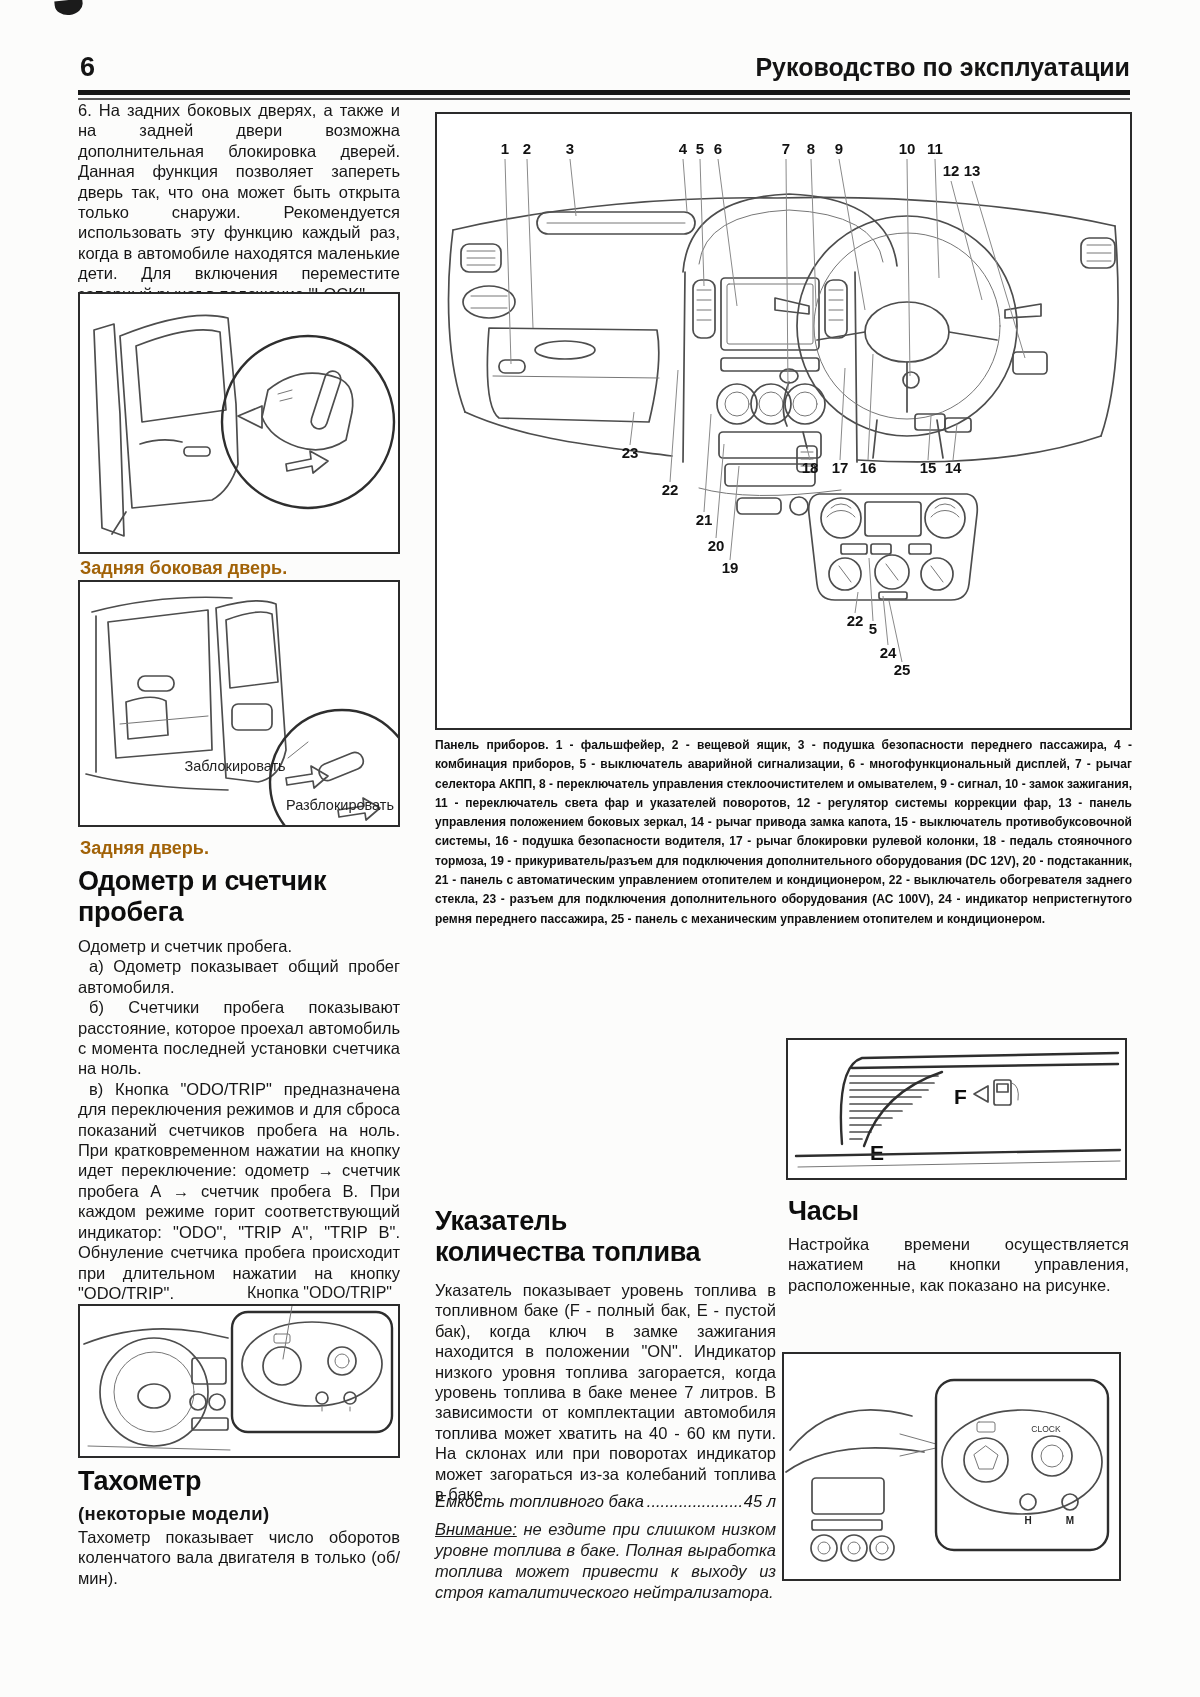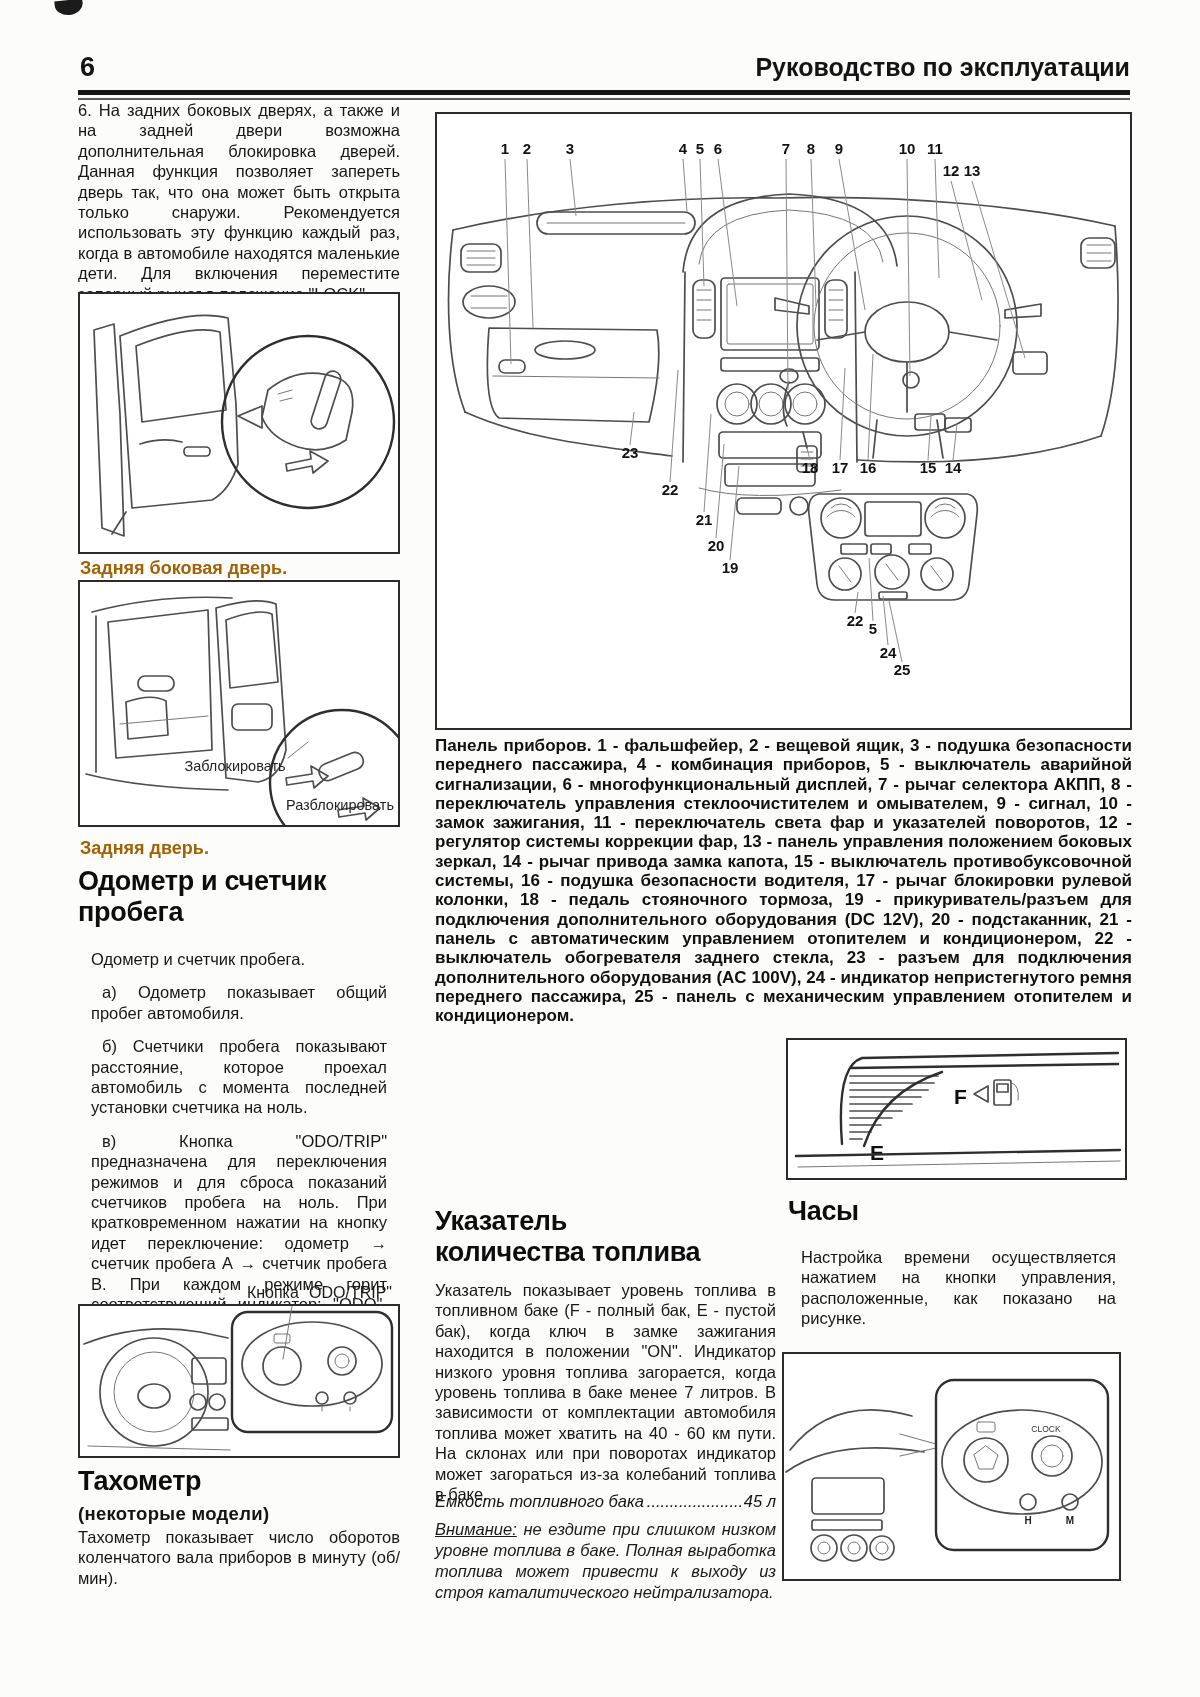--- a/index.html
+++ b/index.html
@@ -1,25 +1,25 @@
 <!DOCTYPE html>
 <html><head>
 <meta charset="utf-8">
 <style>
 *{margin:0;padding:0;box-sizing:border-box}
 html,body{background:#fcfcfb}
 .page{position:relative;width:1200px;height:1697px;background:#fcfcfb;font-family:"Liberation Sans",sans-serif;color:#141414;overflow:hidden}
 .abs{position:absolute}
 .body{font-size:16.5px;line-height:20.4px;text-align:justify;color:#161616}
-.body p{margin:13px}
+.body p{margin:0}
 .ind{text-indent:11px}
 .figcap{font-weight:700;font-size:18px;color:#a16207}
 .h2{font-size:27px;line-height:31px;font-weight:700;letter-spacing:-0.3px;white-space:pre-line;color:#0d0d0d}
 .sub{font-size:18.5px;font-weight:700;letter-spacing:0.3px}
-.capmain{font-weight:700;font-size:17px;line-height:19.3px;text-align:justify;color:#101010}
+.capmain{font-weight:700;font-size:12px;line-height:19.3px;text-align:justify;color:#101010}
 .warn{font-style:italic;font-size:16.5px;line-height:21px;text-align:justify;color:#1b1b1b}
 .wl{text-decoration:underline}
 .fig{border:2px solid #2b2b2b;background:#fff}
 .spec{display:flex;align-items:baseline;font-style:italic;font-size:16.5px;white-space:nowrap}
 .spec .dots{flex:1;overflow:hidden;margin:0 3px}
 .odolabel{font-size:16px;color:#1a1a1a}
 .hdr-num{font-weight:700;font-size:27px}
 .hdr-title{font-weight:700;font-size:25px;text-align:right}
 .rule1{height:5px;background:#161616}
 .rule2{height:2px;background:#5a5a5a}
@@ -122,21 +122,21 @@
         <circle cx="262" cy="55" r="7" class="thin"></circle>
       <circle cx="242" cy="92" r="6"></circle>
         <circle cx="270" cy="92" r="6"></circle>
       <path d="M242,101 v4 M270,101 v4" class="thin"></path>
       <path d="M212,0 L203,53" class="thin"></path>
     </svg>
   </figure>
 
   <h2 class="abs h2" style="left:78px;top:1466px">Тахометр</h2>
   <div class="abs sub" style="left:78px;top:1503px">(некоторые модели)</div>
-  <p class="abs body" style="left:78px;top:1527px;width:322px">Тахометр показывает число оборотов коленчатого вала приборов в минуту (об/мин).</p>
+  <p class="abs body" style="left:78px;top:1527px;width:322px">Тахометр показывает число оборотов коленчатого вала двигателя в только (об/мин).</p>
 
   <figure class="abs fig" style="left:435px;top:112px;width:697px;height:618px">
     <svg viewBox="0 0 693 614" width="693" height="614" class="art">
       <path d="M16,116 C120,92 240,82 340,84 C470,80 600,94 678,112"></path>
       <path d="M16,116 C8,180 10,250 28,298"></path>
       <path d="M678,112 C684,190 682,270 664,322"></path>
       <path d="M28,298 C90,326 160,332 235,342"></path>
       <path d="M420,346 C520,352 600,344 664,322"></path>
       <rect x="100" y="98" width="158" height="22" rx="11"></rect>
       <path d="M110,109 H248" class="thin"></path>

